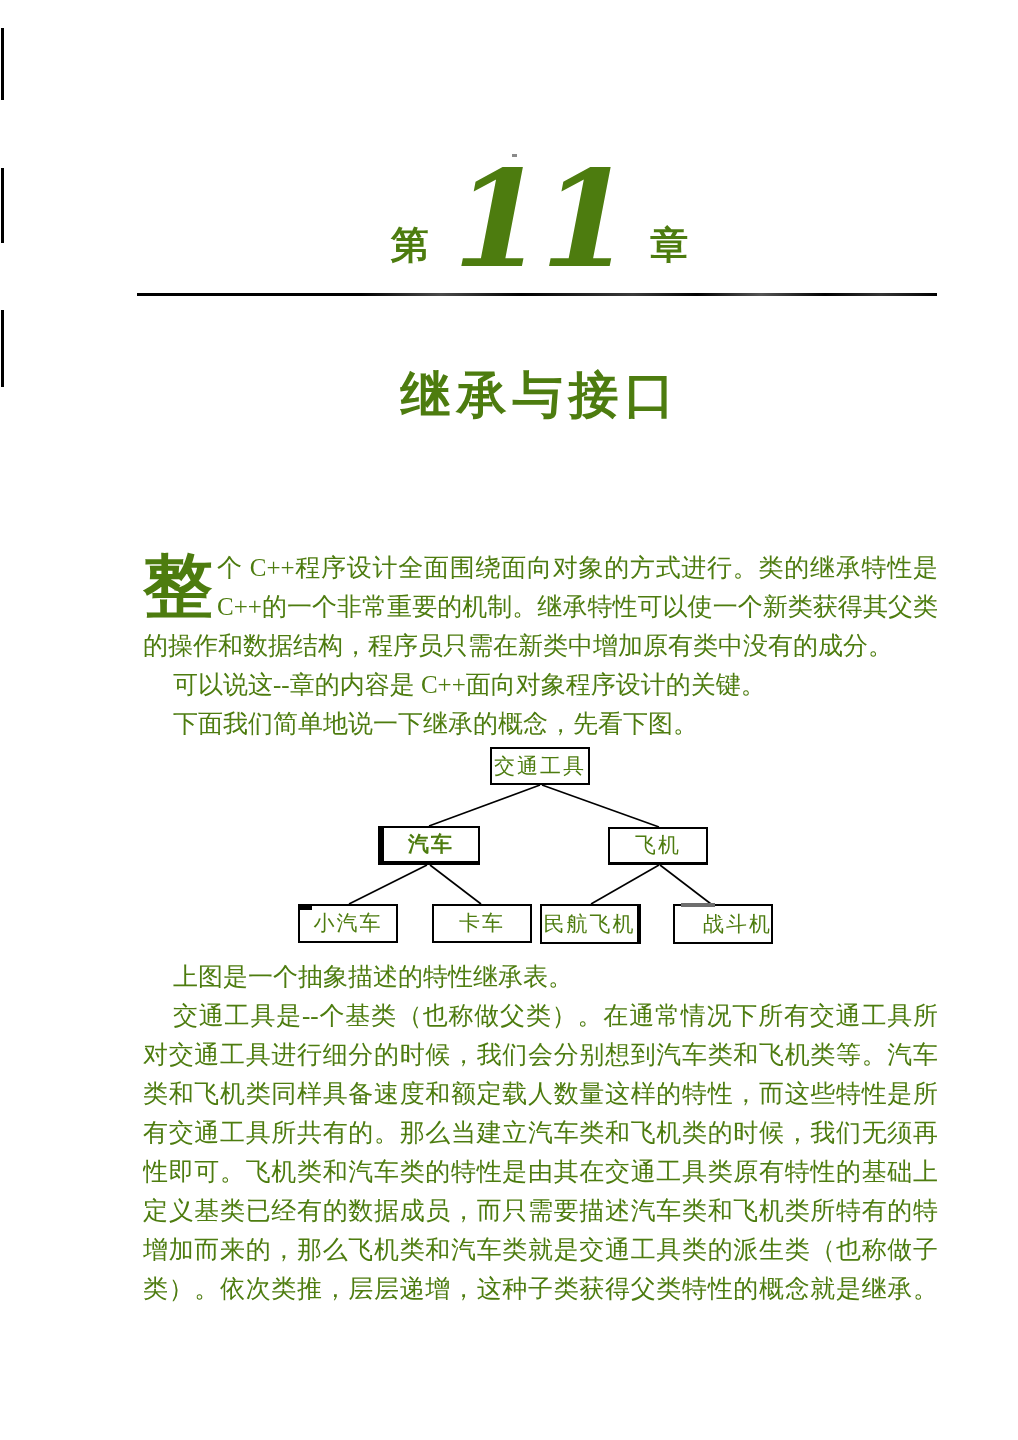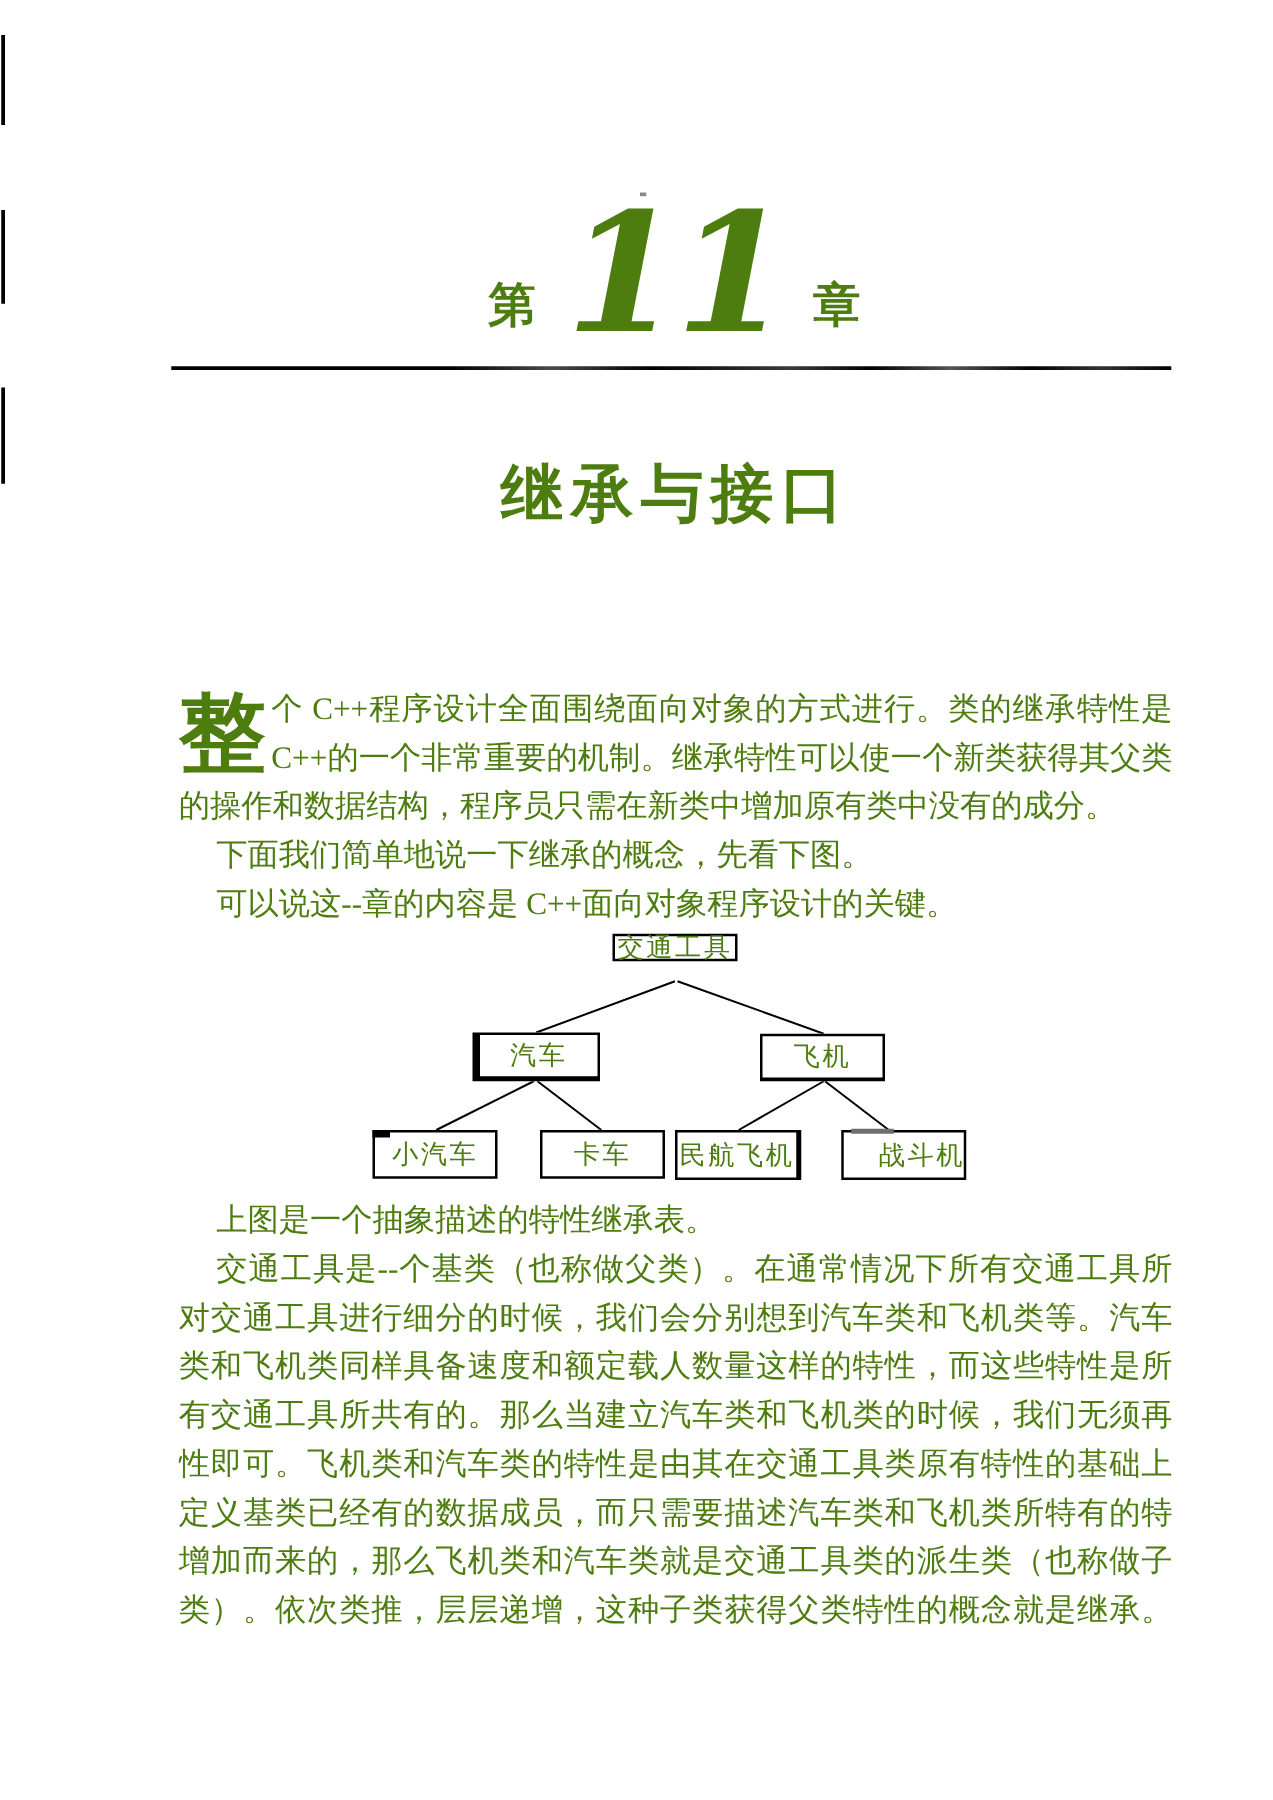--- a/index.html
+++ b/index.html
@@ -56,22 +56,22 @@
   .indent { padding-left:30px; }
 
   
   .diagram { position:relative; height:214px; }
   .connectors { position:absolute; left:0; top:0; }
   .dbox {
     position:absolute; box-sizing:border-box; border:2px solid #000; background:#fff;
     display:flex; align-items:center; justify-content:center;
     font-size:21px; letter-spacing:2px; white-space:nowrap;
   }
-  .dbox.root     { left:347px; top:4px;   width:100px; height:22px; }
-  .dbox.car      { left:235px; top:83px;  width:102px; height:39px; border-left-width:6px; border-bottom-width:4px; }
+  .dbox.root     { left:347px; top:4px;   width:100px; height:38px; }
+  .dbox.car      { left:235px; top:83px;  width:102px; height:39px; border-left-width:6px; border-bottom-width:4px;font-weight:bold; }
   .dbox.plane    { left:465px; top:84px;  width:100px; height:38px; border-bottom-width:3px; }
   .dbox.smallcar { left:155px; top:161px; width:100px; height:39px; }
   .dbox.truck    { left:289px; top:161px; width:100px; height:39px; }
   .dbox.airliner { left:397px; top:161px; width:101px; height:40px; border-right-width:4px; }
   .dbox.fighter  { left:530px; top:161px; width:100px; height:40px;padding-left:29px; }
   .corner-tick { position:absolute; left:-2px; top:-2px; width:14px; height:6px; background:#000; }
   .top-smudge  { position:absolute; left:6px; top:-3px; width:34px; height:4px; background:#6e6e6e; }
 </style>
 </head>
 <body>
@@ -89,22 +89,22 @@
 
   <div class="chapter-rule"></div>
 
   <div class="page-title">继承与接口</div>
 
   <div class="body-text">
     <span class="drop-cap">整</span>
     <div class="bl jf">个 C++程序设计全面围绕面向对象的方式进行。类的继承特性是</div>
     <div class="bl jf">C++的一个非常重要的机制。继承特性可以使一个新类获得其父类</div>
     <div class="bl">的操作和数据结构，程序员只需在新类中增加原有类中没有的成分。</div>
+    <div class="bl indent">可以说这--章的内容是 C++面向对象程序设计的关键。</div>
     <div class="bl indent">下面我们简单地说一下继承的概念，先看下图。</div>
-    <div class="bl indent">可以说这--章的内容是 C++面向对象程序设计的关键。</div>
 
     <div class="diagram">
       <svg class="connectors" width="795" height="214" viewBox="0 0 795 214">
         <line x1="397" y1="42" x2="286" y2="83" stroke="#000" stroke-width="1.6"></line>
         <line x1="399" y1="42" x2="516" y2="84" stroke="#000" stroke-width="1.6"></line>
         <line x1="284" y1="122" x2="206" y2="161" stroke="#000" stroke-width="1.6"></line>
         <line x1="287" y1="122" x2="338" y2="161" stroke="#000" stroke-width="1.6"></line>
         <line x1="516" y1="122" x2="448" y2="161" stroke="#000" stroke-width="1.6"></line>
         <line x1="517" y1="122" x2="568" y2="161" stroke="#000" stroke-width="1.6"></line>
       </svg>

